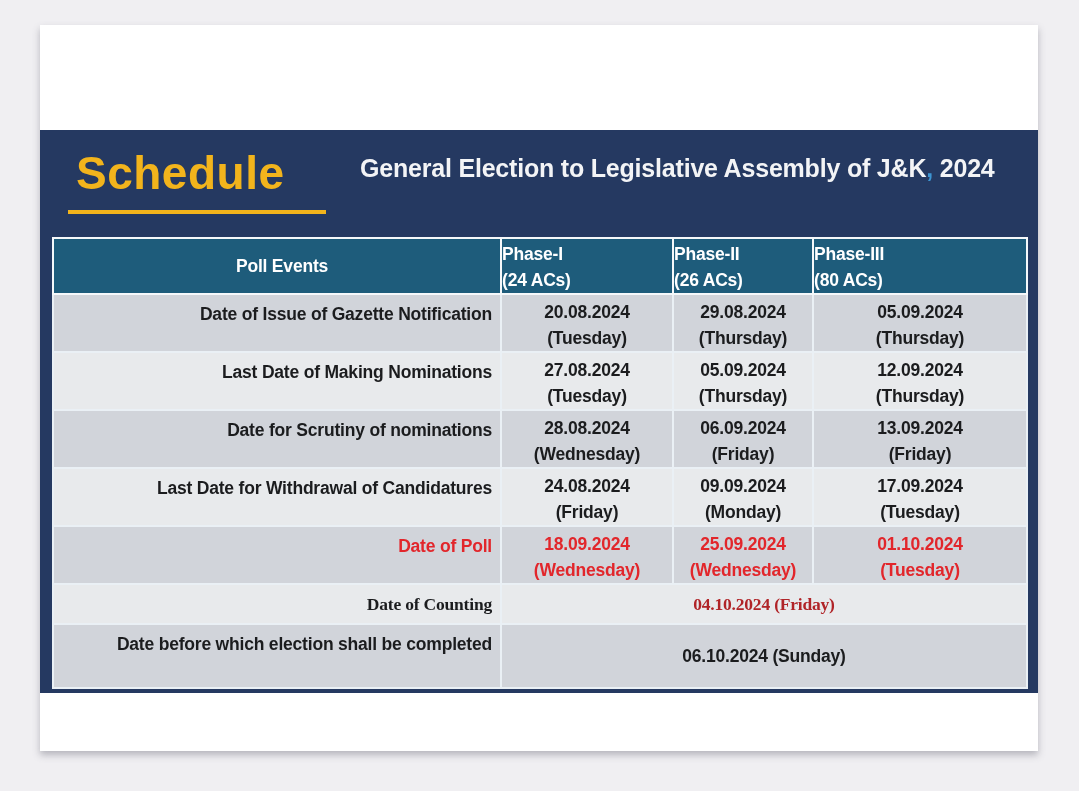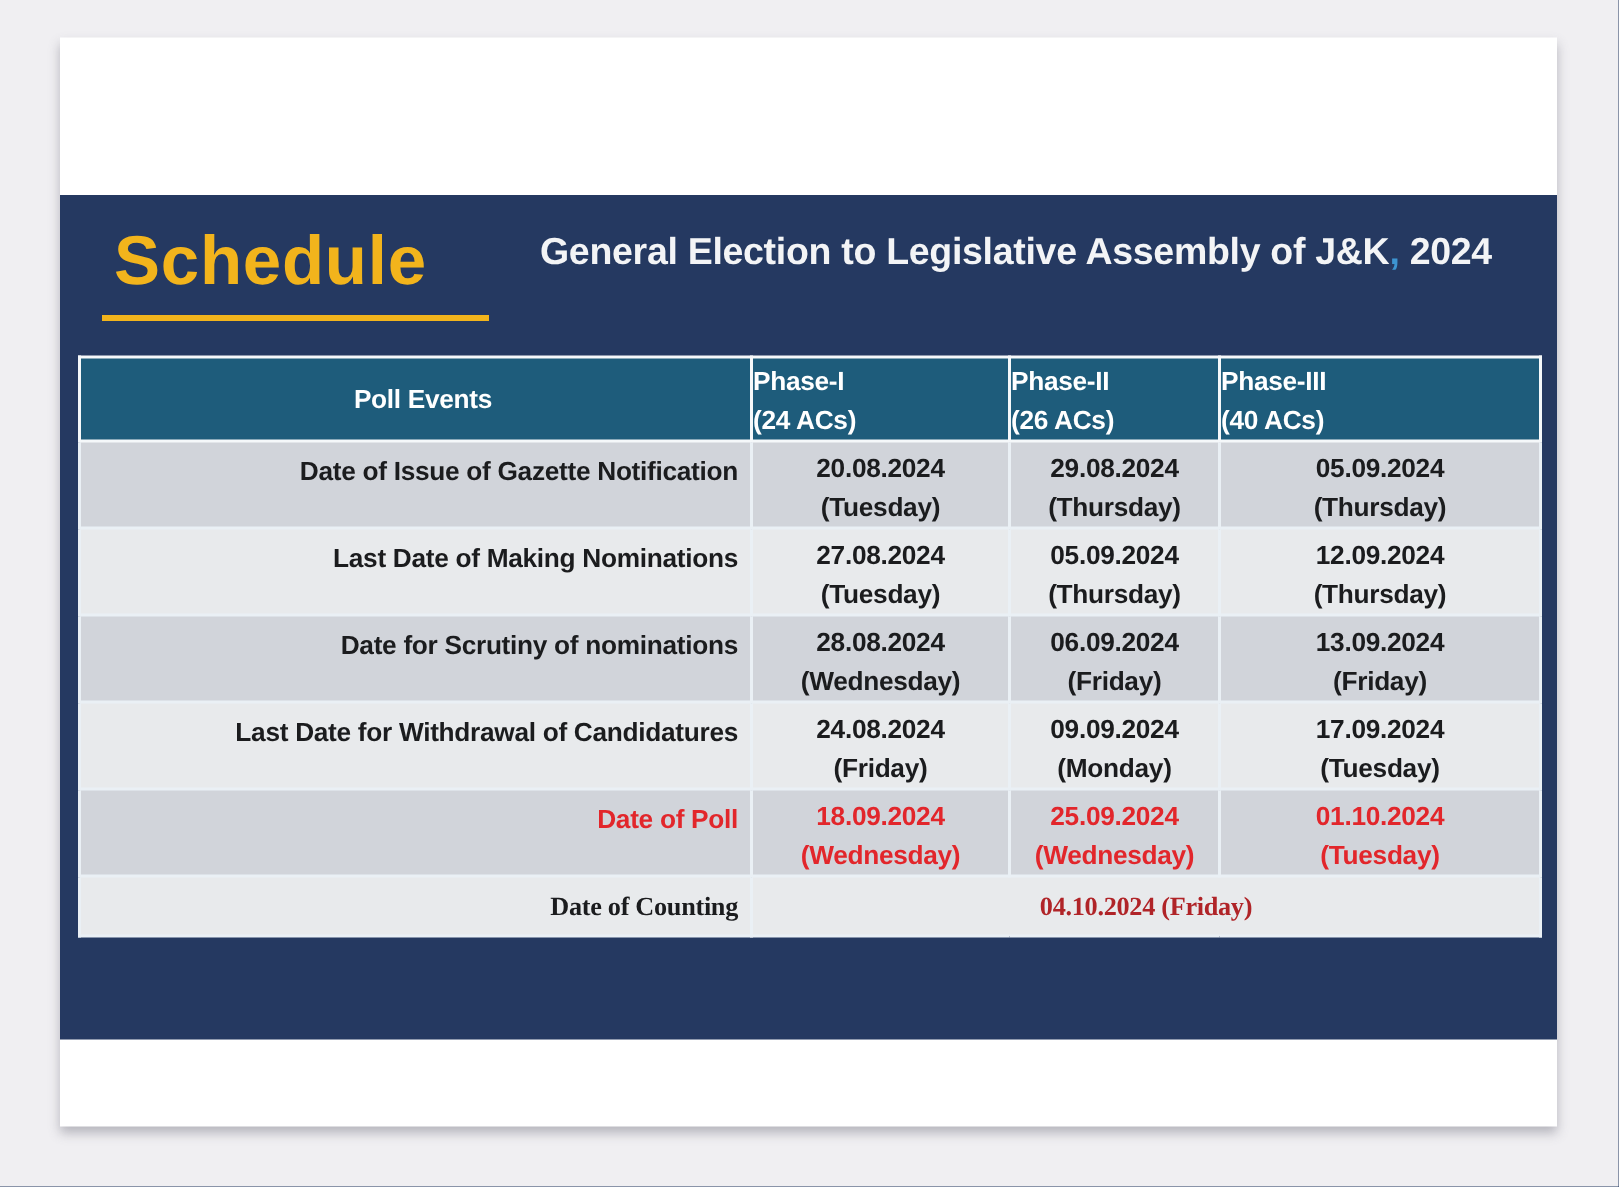--- a/index.html
+++ b/index.html
@@ -64,21 +64,21 @@
             <th class="ph">
               <div>Phase-I</div>
               <div>(24 ACs)</div>
             </th>
             <th class="ph">
               <div>Phase-II</div>
               <div>(26 ACs)</div>
             </th>
             <th class="ph">
               <div>Phase-III</div>
-              <div>(40 ACs)</div>
+              <div>(80 ACs)</div>
             </th>
           </tr>
         </thead>
         <tbody>
           <tr class="h56 dark">
             <td class="lbl">Date of Issue of Gazette Notification</td>
             <td class="ph">
               <div>20.08.2024</div>
               <div>(Tuesday)</div>
               </td>
@@ -148,18 +148,22 @@
               </td>
             <td class="ph">
               <div>01.10.2024</div>
               <div>(Tuesday)</div>
               </td>
           </tr>
           <tr class="h40 light">
             <td class="lbl">Date of Counting</td>
             <td class="merged counting-val" colspan="3">04.10.2024 (Friday)</td>
           </tr>
+          <tr class="h64 dark">
+            <td class="lbl">Date before which election shall be completed</td>
+            <td class="merged" colspan="3">06.10.2024 (Sunday)</td>
+          </tr>
         </tbody>
       </table>
     </div>
 
   </div>
 </div>
 
 </body></html>

